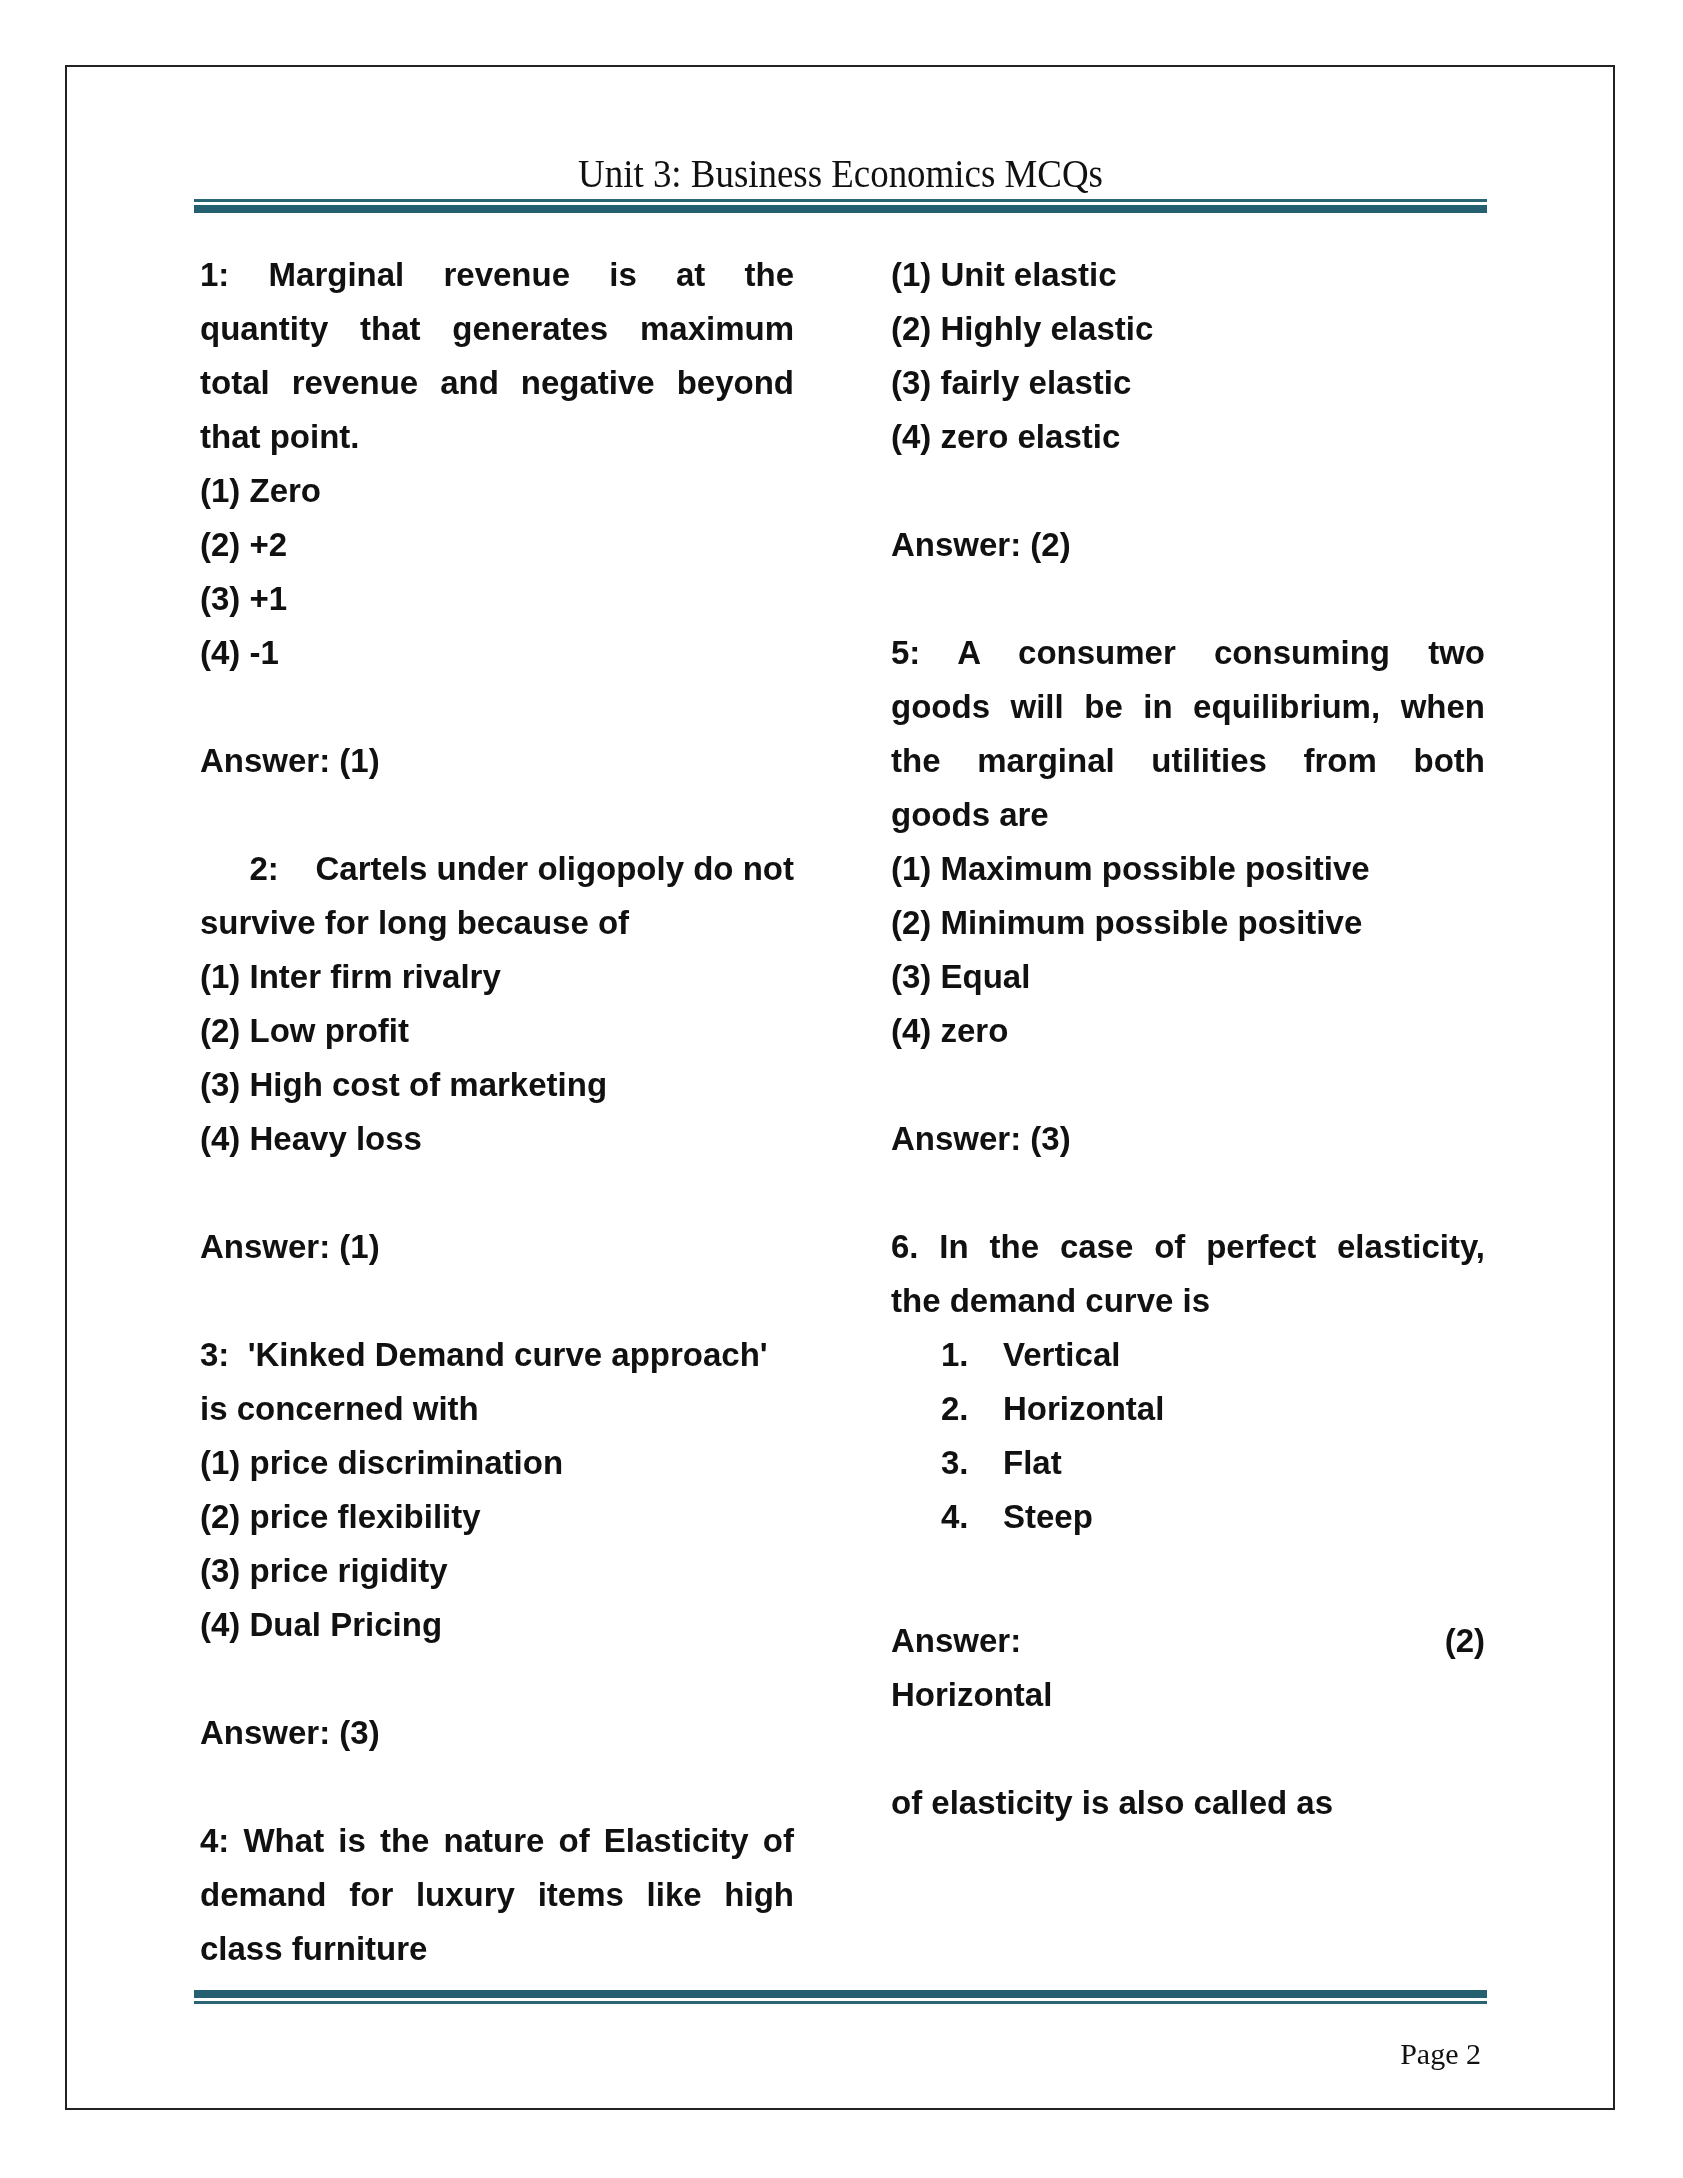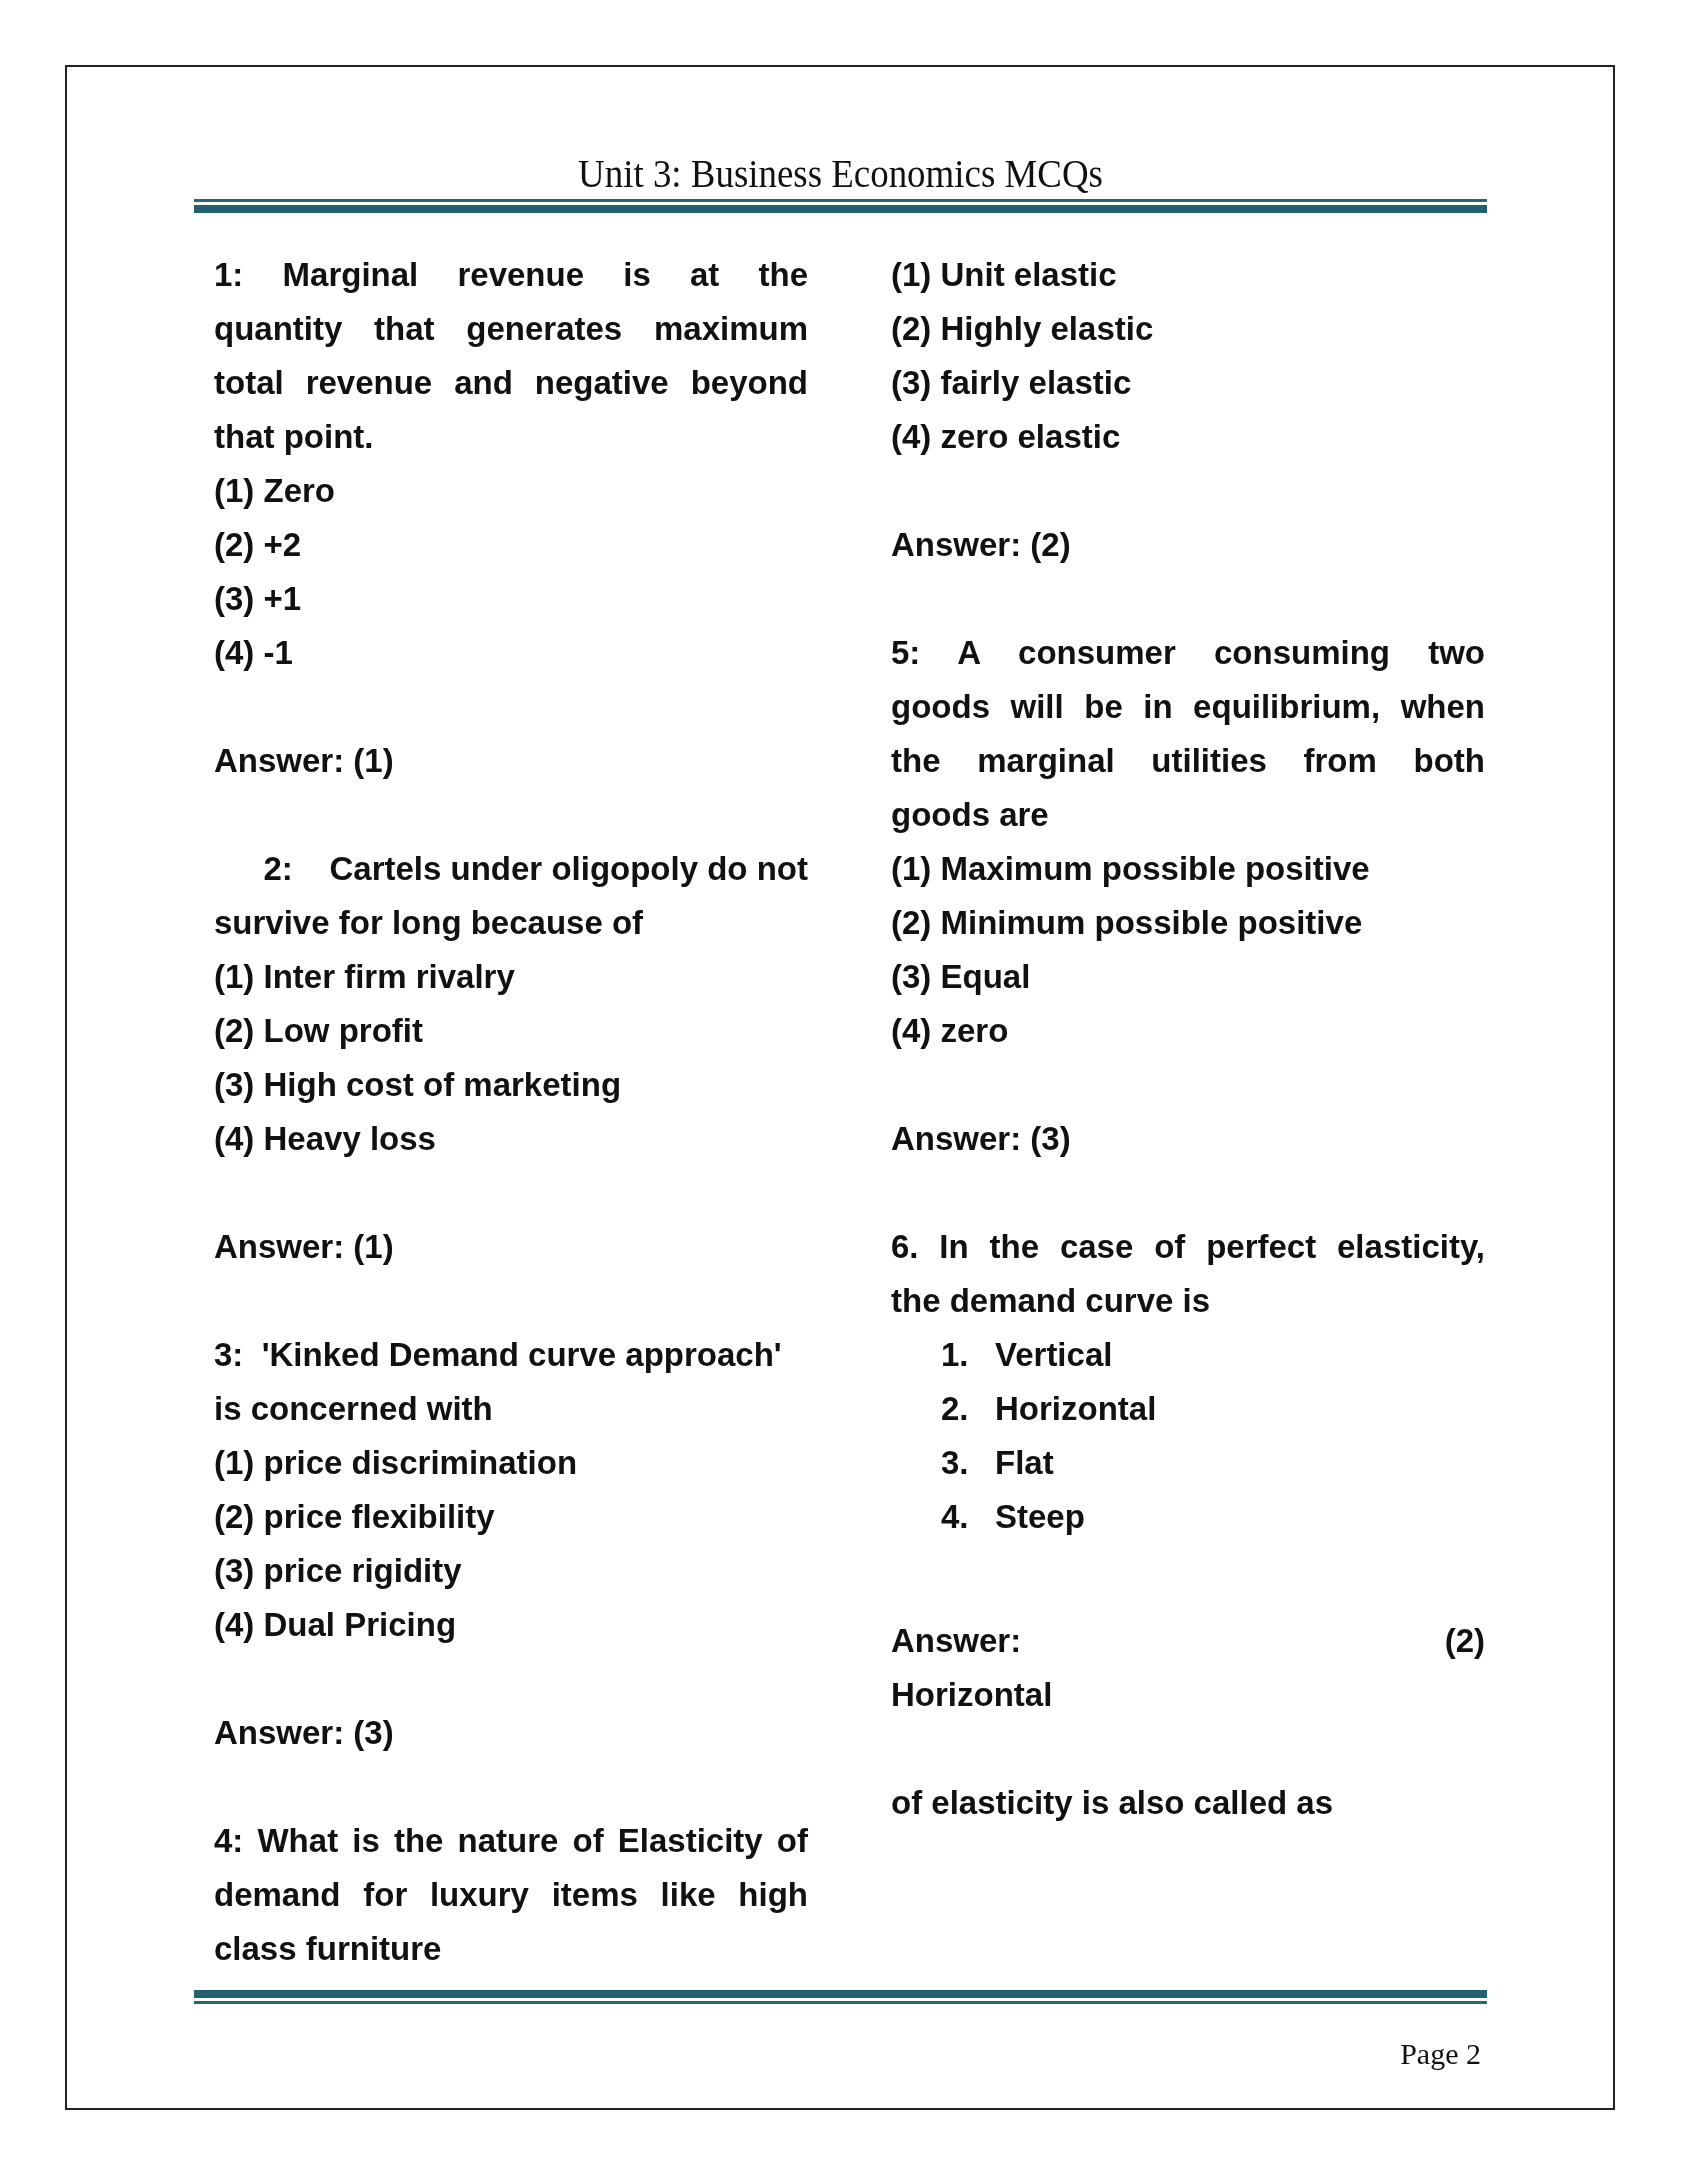--- a/index.html
+++ b/index.html
@@ -17,29 +17,29 @@
   .rule .thin { height:3px; background:#2b6472; }
   .rule .gap { height:3px; background:#fff; }
   .rule .thick { height:8px; background:#24606f; }
   .rule-top { top:199px; }
   .rule-bottom { top:1990px; }
   .col {
     position:absolute; top:248px; width:594px;
     font-family:"Liberation Sans","DejaVu Sans",sans-serif; font-weight:bold;
     font-size:33px; line-height:54px; color:#111;
   }
-  .col-left { left:214px; }
+  .col-left { left:200px; }
   .col-right { left:891px; }
   .line { height:54px; white-space:nowrap; }
   .just { text-align:justify; text-align-last:justify; white-space:normal; }
   .blank { height:54px; }
   .opt-num { display:inline-block; width:50px; text-align:right; margin-left:0px; }
   .numbered { padding-left:50px; }
   .numbered .opt-num { width:42px; text-align:left; }
-  .numbered .opt-text { margin-left:12px; }
+  .numbered .opt-text { margin-left:20px; }
   .answer-split { display:flex; justify-content:space-between;margin-top:16px; }
   .page-number {
     position:absolute; right:202px; top:2037px;
     font-family:"Liberation Serif","DejaVu Serif",serif; font-size:30px; color:#111;
   }
 </style>
 </head>
 <body>
 
 <div class="page-border"></div>

